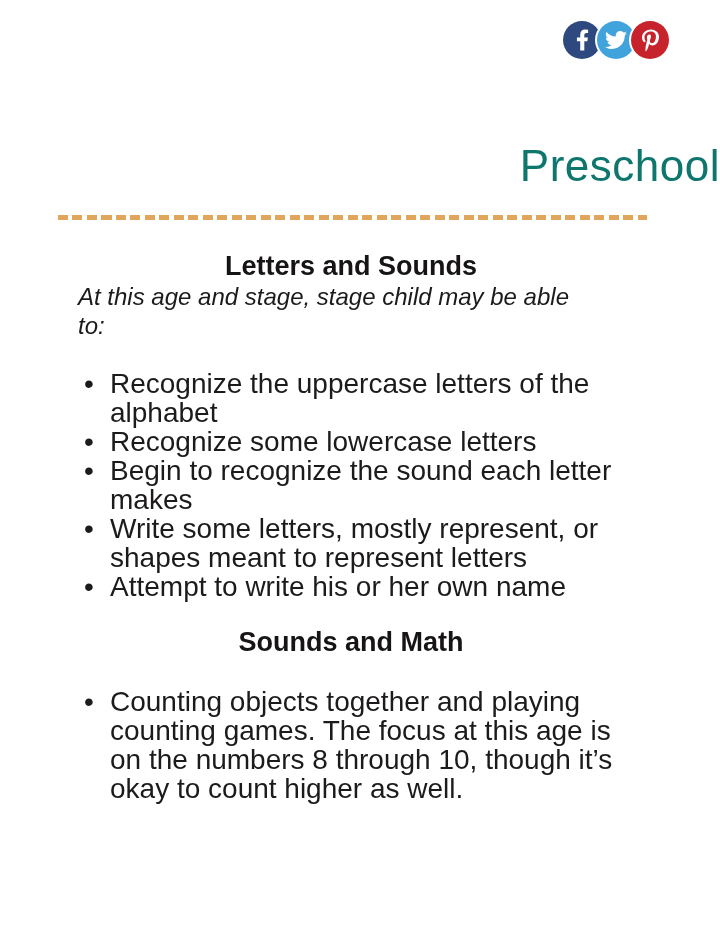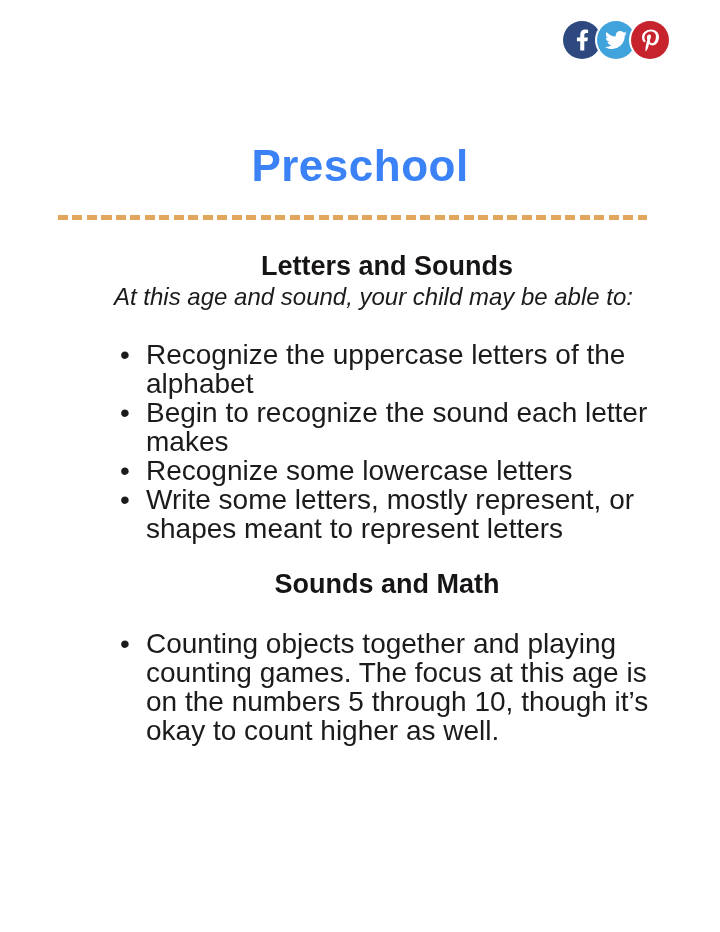--- a/index.html
+++ b/index.html
@@ -36,41 +36,41 @@
   .social-btn:nth-child(1) { z-index: 1; }
   .social-btn:nth-child(2) { z-index: 2; }
   .social-btn:nth-child(3) { z-index: 3; }
   .social-btn svg { fill: #ffffff; display: block; }
 
   
   h1 {
     margin: 140px 0 0 0;
     font-size: 44px;
     line-height: 51px;
-    font-weight: bold;
-    text-align: center;
-    color: #3b82f6;
+    font-weight: normal;
+    text-align: right;
+    color: #0f766e;
     letter-spacing: 0.5px;
   }
 
   
   .divider {
     margin: 24px 0 0 58px;
     width: 589px;
     height: 5px;
     background: repeating-linear-gradient(
       to right,
       var(--divider-color, #e2a55c) 0 10px,
       transparent 10px 14.5px
     );
   }
 
   
   .content {
-    margin-left: 114px;
+    margin-left: 78px;
     width: 546px;
   }
   h2 {
     margin: 0;
     font-size: 27px;
     line-height: 32px;
     font-weight: bold;
     text-align: center;
     color: #171415;
   }
@@ -126,26 +126,27 @@
   </div>
 </div>
 
 <h1>Preschool</h1>
 
 <div class="divider" style="--divider-color: #e2a55c;"></div>
 
 <div class="content">
 
   <h2 class="first">Letters and Sounds</h2>
-  <p class="intro">At this age and sound, your child may be able to:</p>
+  <p class="intro">At this age and stage, stage child may be able to:</p>
   <ul class="bullets">
       <li>Recognize the uppercase letters of the alphabet</li>
+      <li>Recognize some lowercase letters</li>
       <li>Begin to recognize the sound each letter makes</li>
-      <li>Recognize some lowercase letters</li>
       <li>Write some letters, mostly represent, or shapes meant to represent letters</li>
+      <li>Attempt to write his or her own name</li>
     </ul>
 
   <h2 class="second">Sounds and Math</h2>
   <ul class="bullets">
-      <li>Counting objects together and playing counting games. The focus at this age is on the numbers 5 through 10, though it’s okay to count higher as well.</li>
+      <li>Counting objects together and playing counting games. The focus at this age is on the numbers 8 through 10, though it’s okay to count higher as well.</li>
     </ul>
 
 </div>
 
 </body></html>

